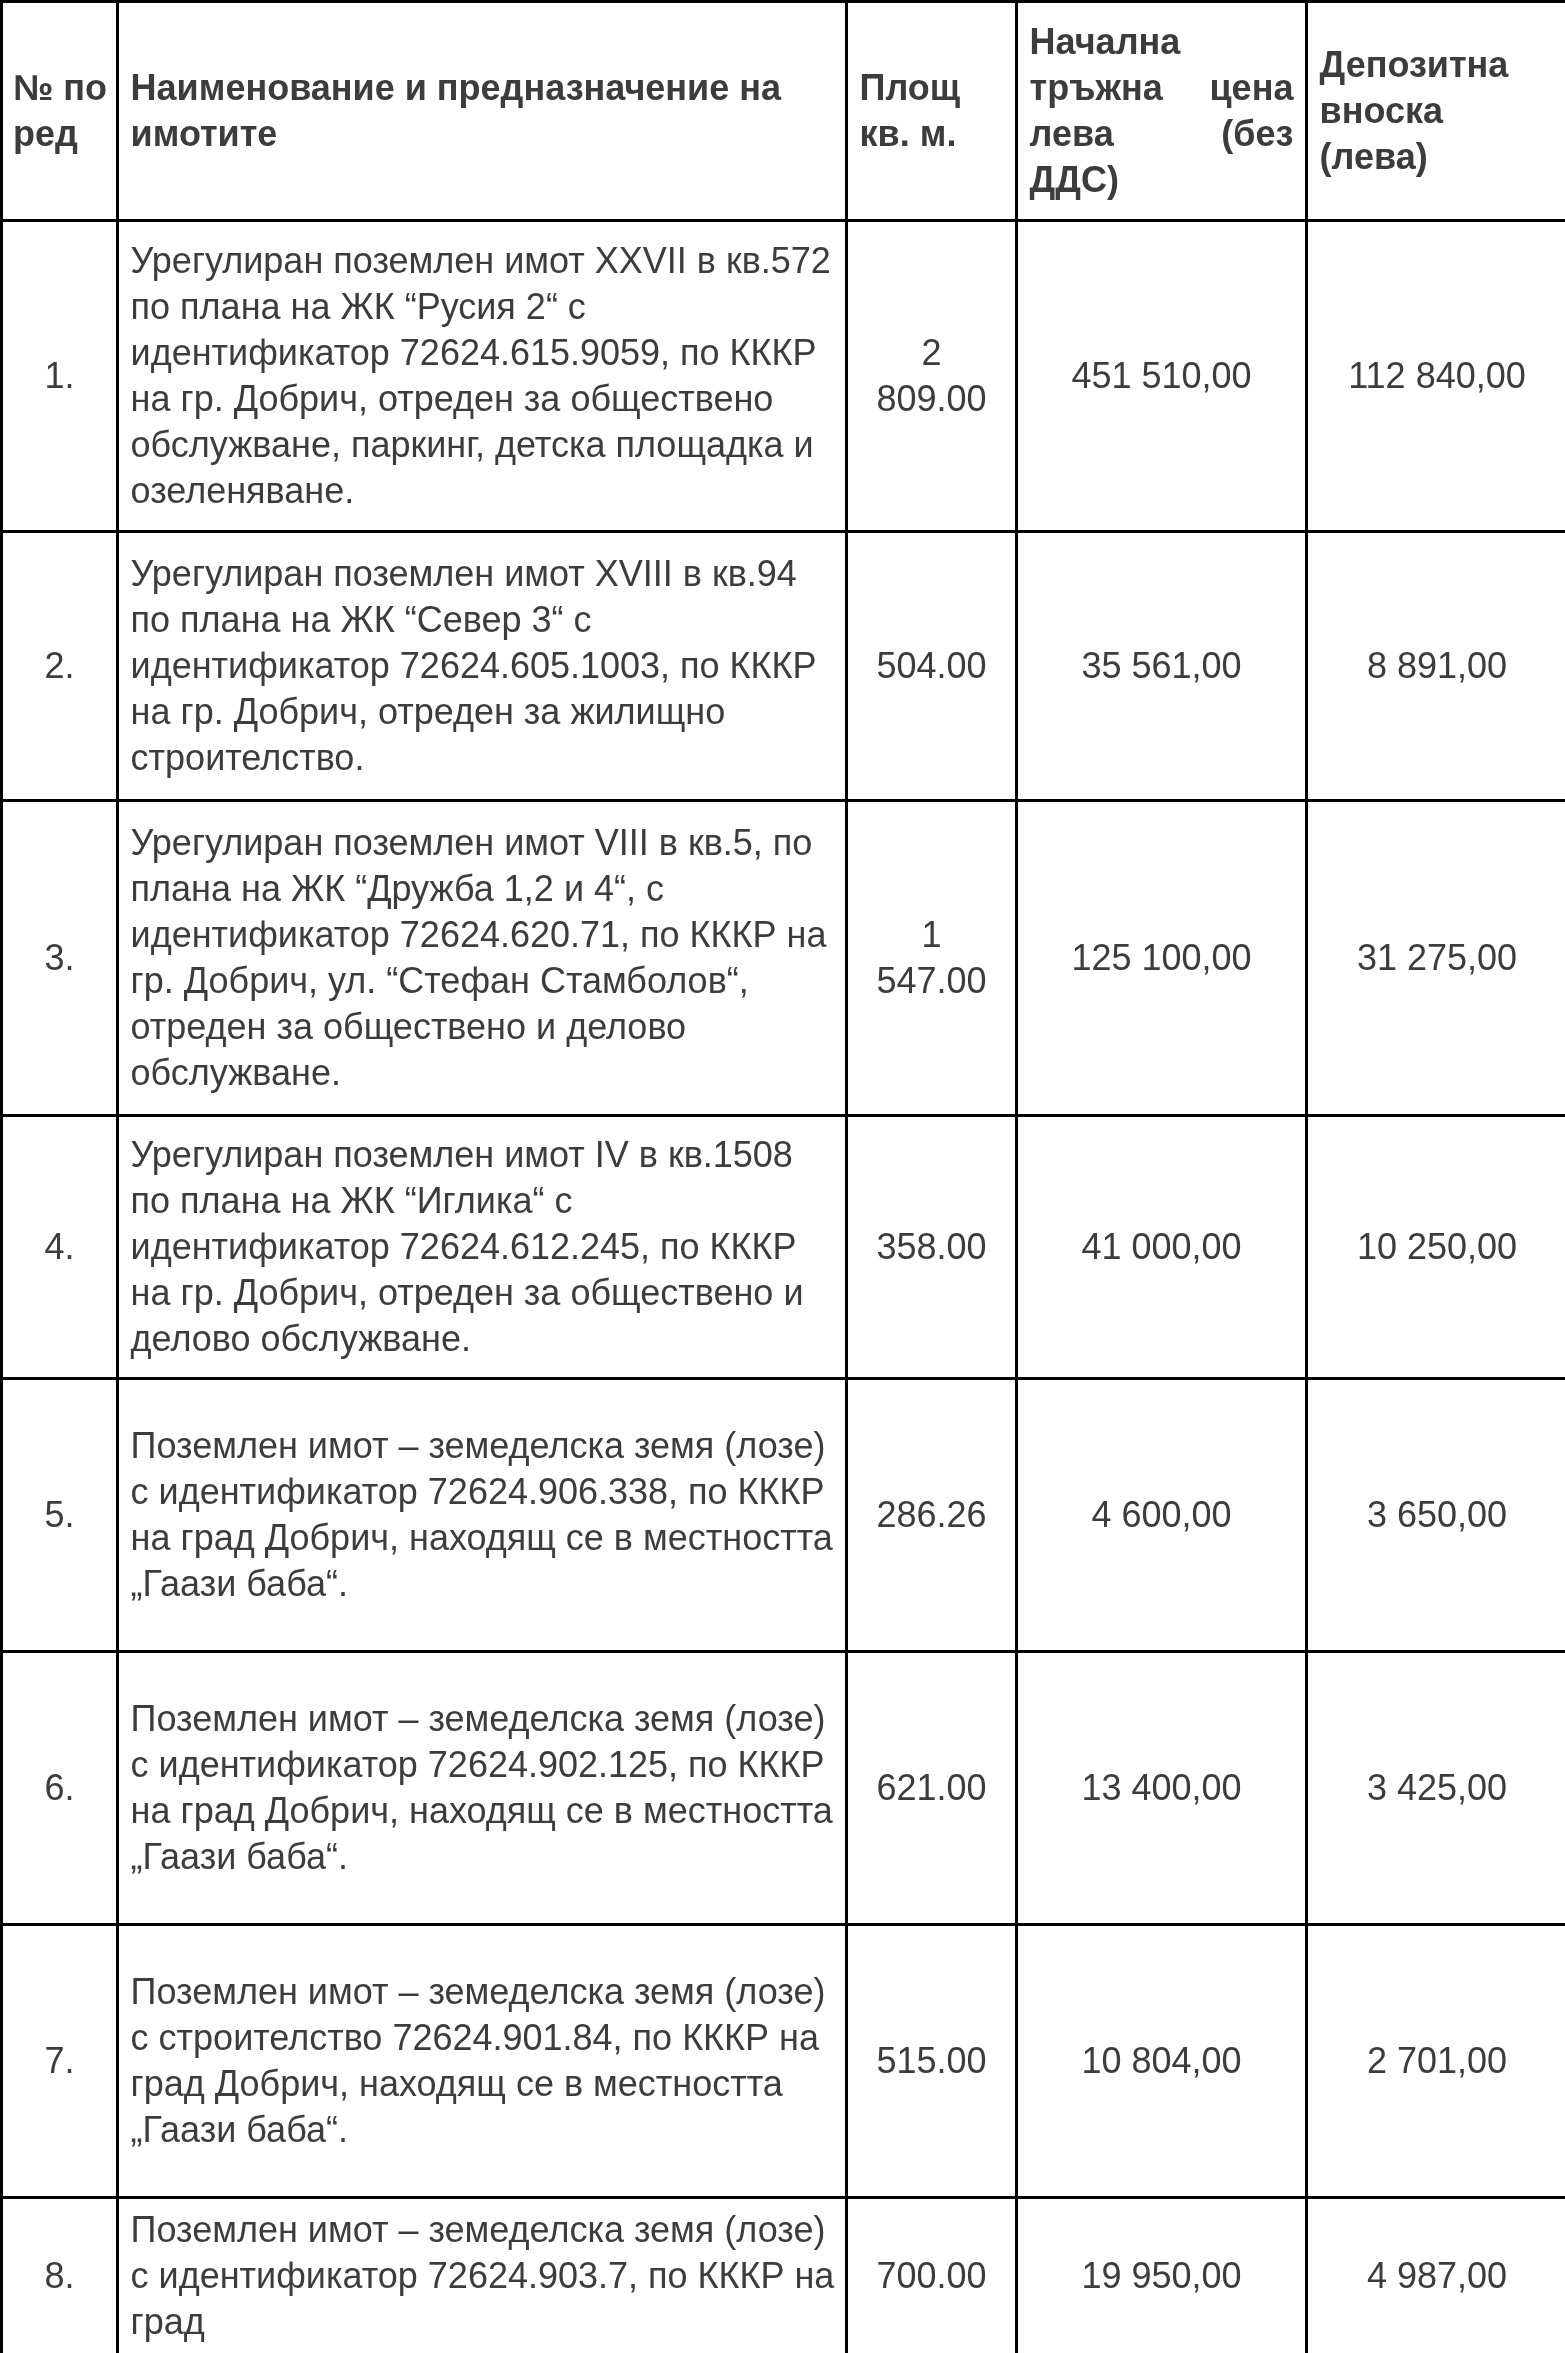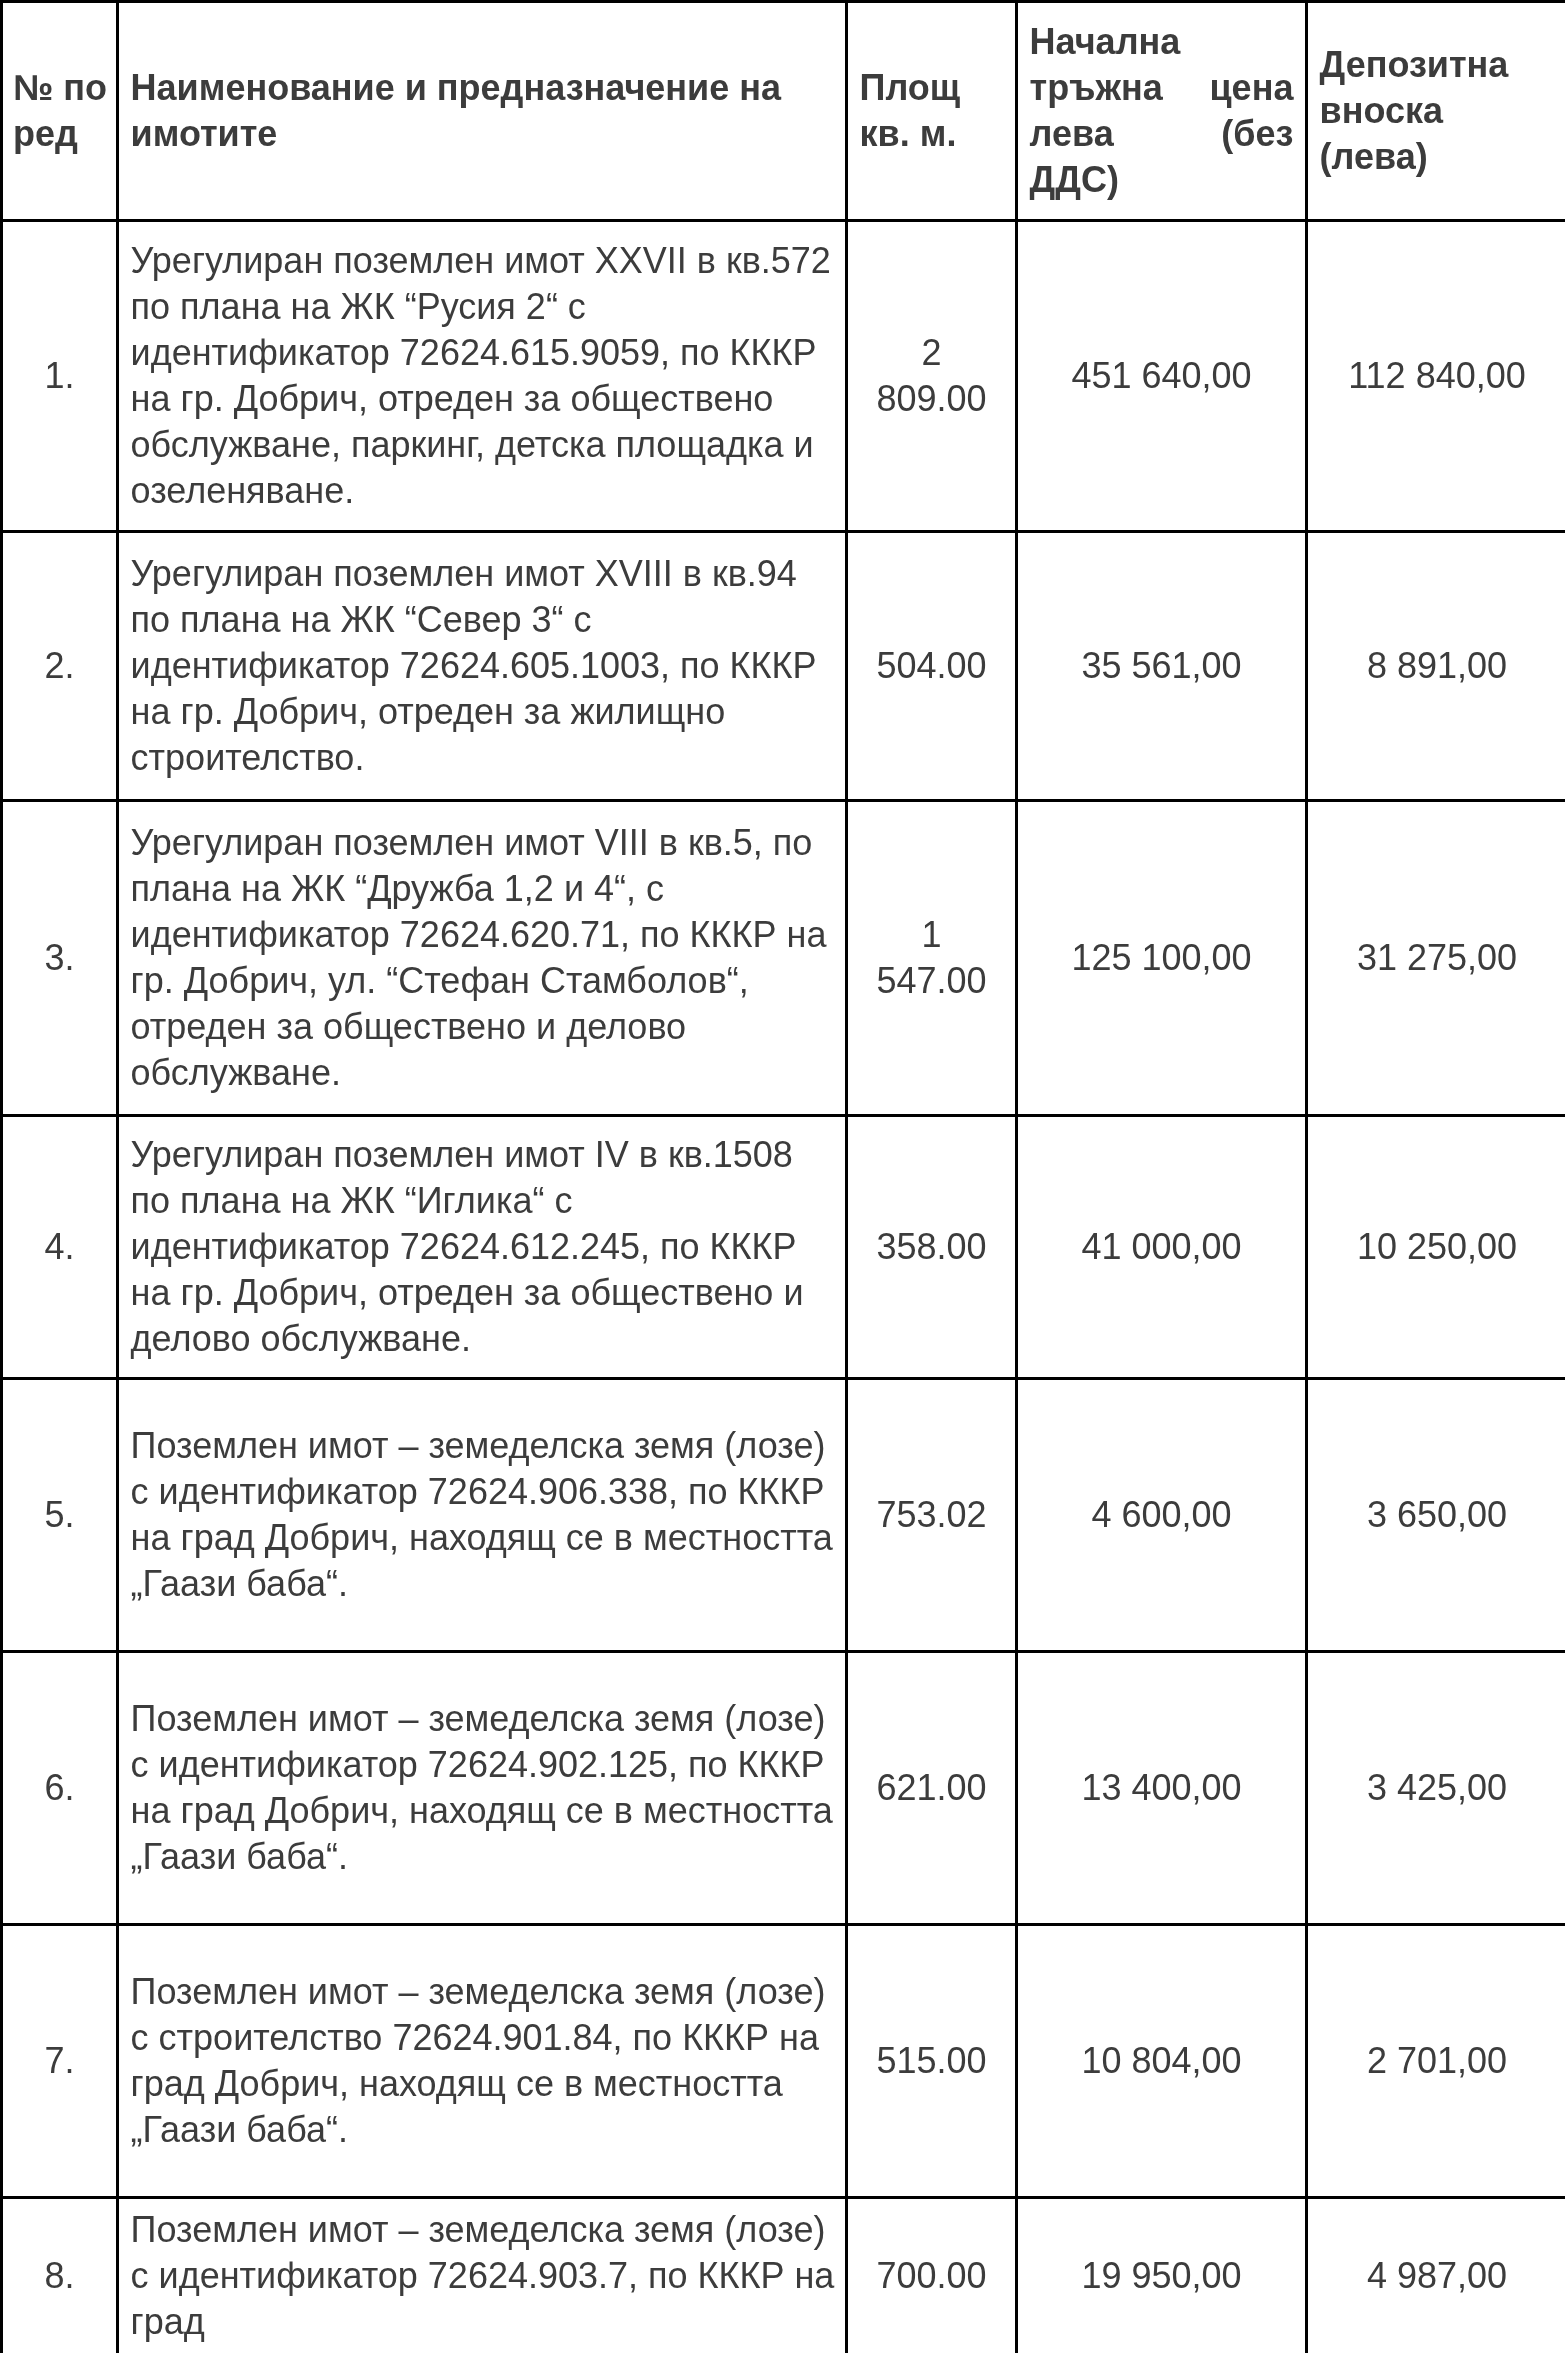--- a/index.html
+++ b/index.html
@@ -69,21 +69,21 @@
       <th class="h-price">Начална тръжна цена лева (без ДДС)</th>
       <th class="h-deposit">Депозитна вноска (лева)</th>
     </tr>
   </thead>
   <tbody>
     <tr class="r1">
       <td class="cell-num">1.</td>
       <td class="cell-name">Урегулиран поземлен имот XXVII в кв.572 по плана на ЖК “Русия 2“ с идентификатор 72624.615.9059, по КККР на гр. Добрич, отреден за обществено обслужване, паркинг, детска площадка и озеленяване.</td>
       <td class="cell-area">2
 809.00</td>
-      <td class="cell-price">451 640,00</td>
+      <td class="cell-price">451 510,00</td>
       <td class="cell-deposit">112 840,00</td>
     </tr>
     <tr class="r2">
       <td class="cell-num">2.</td>
       <td class="cell-name">Урегулиран поземлен имот XVIII в кв.94 по плана на ЖК “Север 3“ с идентификатор 72624.605.1003, по КККР на гр. Добрич, отреден за жилищно строителство.</td>
       <td class="cell-area">504.00</td>
       <td class="cell-price">35 561,00</td>
       <td class="cell-deposit">8 891,00</td>
     </tr>
     <tr class="r3">
@@ -97,21 +97,21 @@
     <tr class="r4">
       <td class="cell-num">4.</td>
       <td class="cell-name">Урегулиран поземлен имот IV в кв.1508 по плана на ЖК “Иглика“ с идентификатор 72624.612.245, по КККР на гр. Добрич, отреден за обществено и делово обслужване.</td>
       <td class="cell-area">358.00</td>
       <td class="cell-price">41 000,00</td>
       <td class="cell-deposit">10 250,00</td>
     </tr>
     <tr class="r5">
       <td class="cell-num">5.</td>
       <td class="cell-name">Поземлен имот – земеделска земя (лозе) с идентификатор 72624.906.338, по КККР на град Добрич, находящ се в местността „Гаази баба“.</td>
-      <td class="cell-area">753.02</td>
+      <td class="cell-area">286.26</td>
       <td class="cell-price">4 600,00</td>
       <td class="cell-deposit">3 650,00</td>
     </tr>
     <tr class="r6">
       <td class="cell-num">6.</td>
       <td class="cell-name">Поземлен имот – земеделска земя (лозе) с идентификатор 72624.902.125, по КККР на град Добрич, находящ се в местността „Гаази баба“.</td>
       <td class="cell-area">621.00</td>
       <td class="cell-price">13 400,00</td>
       <td class="cell-deposit">3 425,00</td>
     </tr>

